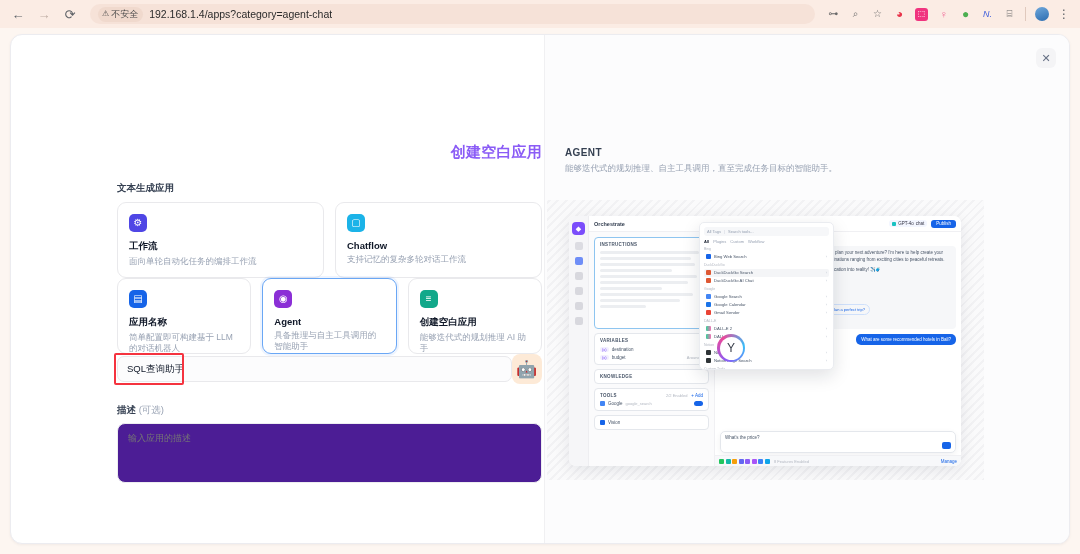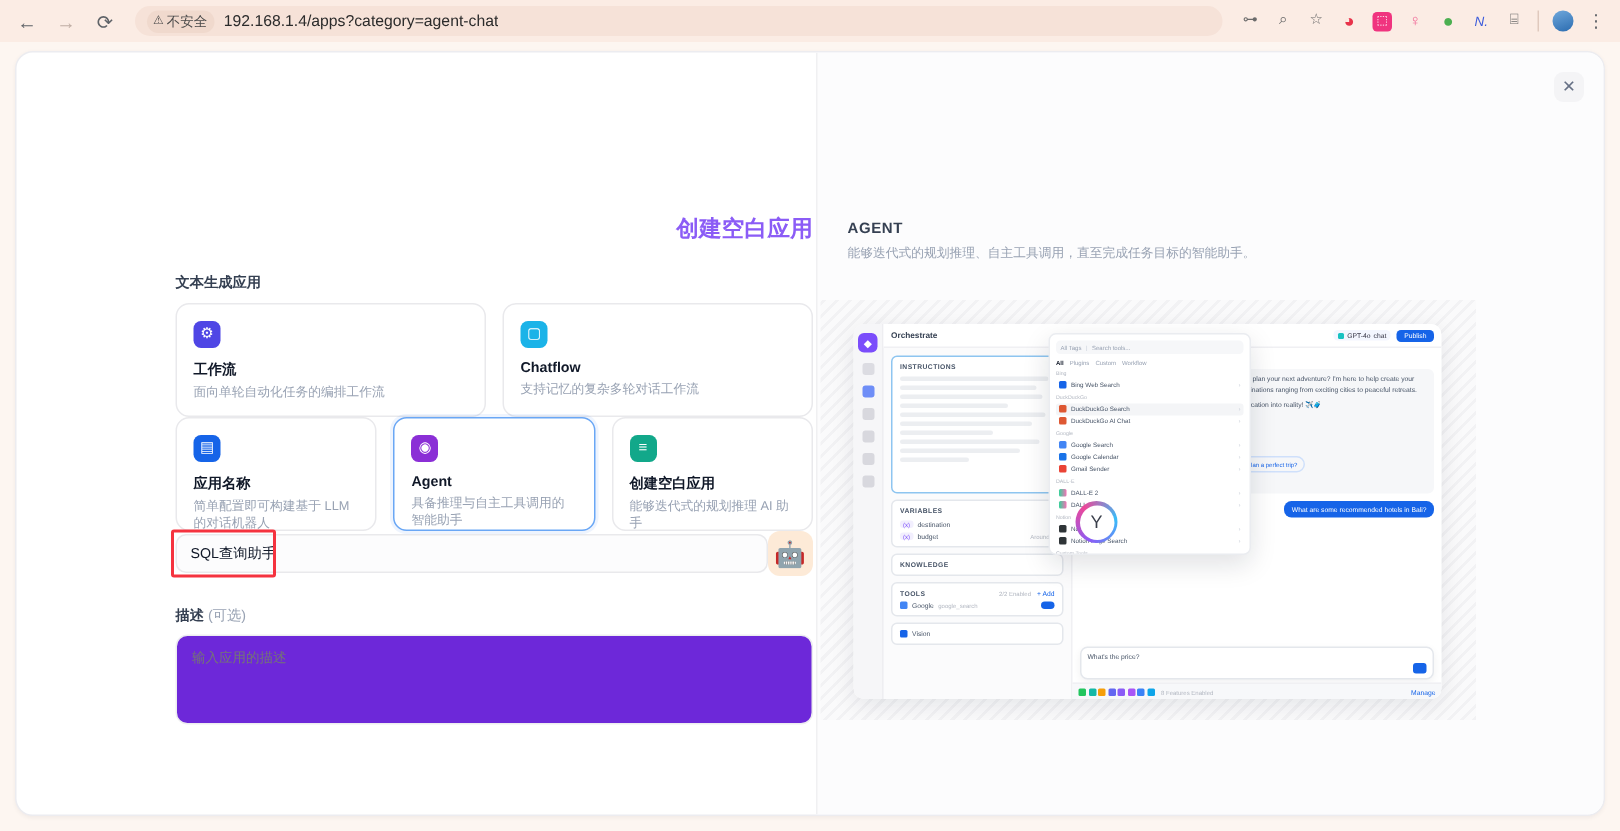--- a/index.html
+++ b/index.html
@@ -149,21 +149,21 @@
     width: 30px; height: 30px; flex: 0 0 30px;
     border-radius: 8px;
     background: #fdead7;
     display: flex; align-items: center; justify-content: center;
     font-size: 17px; line-height: 1;
   }
 
   .desc-box {
     width: 100%; height: 60px;
     border: 1px solid #ededf0;
-    background: #6d28d9;
+    background: #4c1d95;
     border-radius: 8px;
     padding: 8px 10px;
     font-size: 9px; color: #c0c4ce;
     font-family: inherit;
     resize: none; outline: none;
   }
 
   
   .right-col {
     flex: 1 1 auto;

